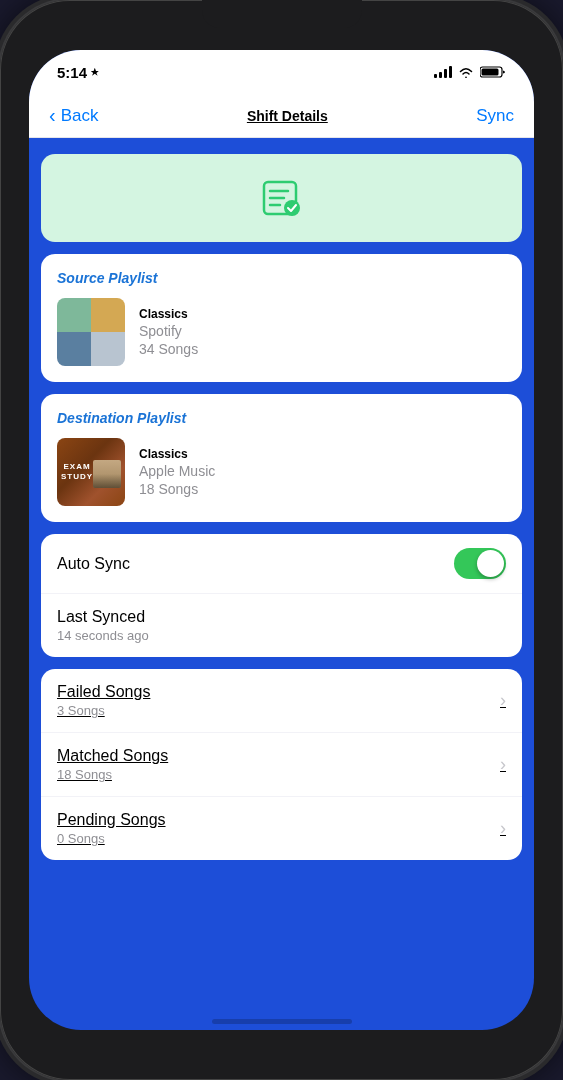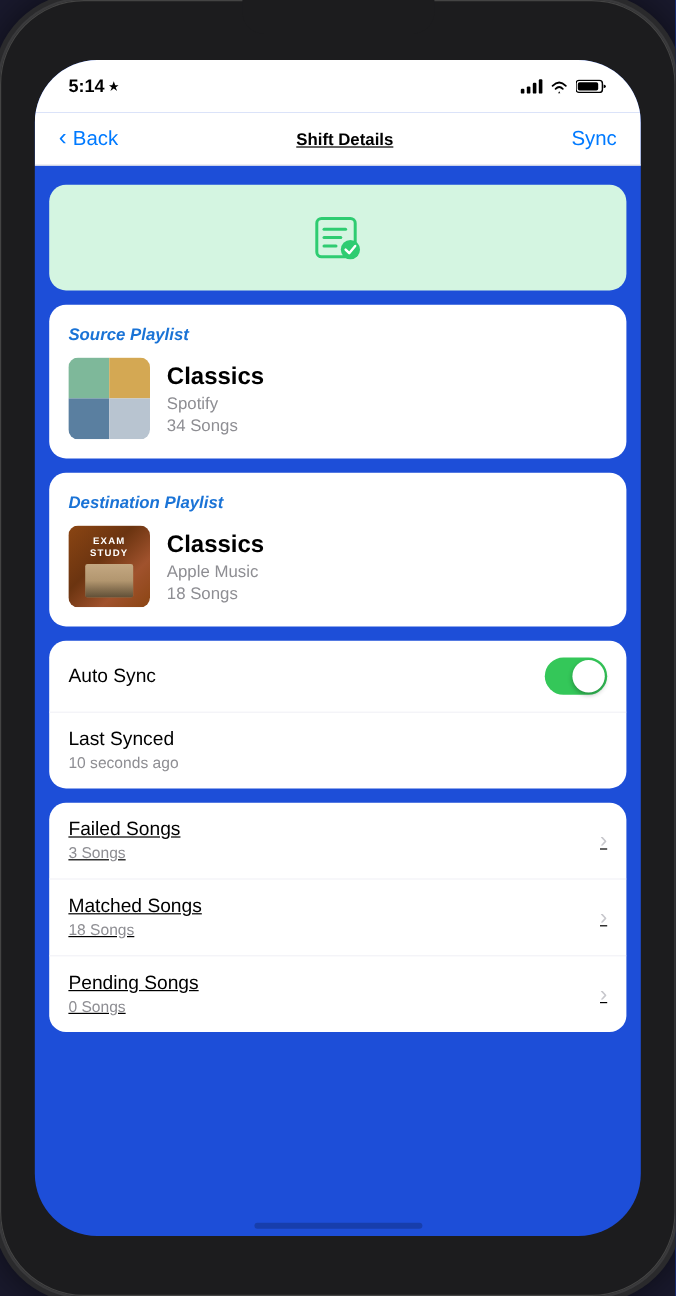--- a/index.html
+++ b/index.html
@@ -237,28 +237,28 @@
     .thumb-cell-2 { background: #d4a853; }
     .thumb-cell-3 { background: #5a7fa0; }
     .thumb-cell-4 { background: #b8c4d0; }
 
     
     .thumb-book {
       width: 100%;
       height: 100%;
       background: linear-gradient(135deg, #8b4513 0%, #6b3410 40%, #a0522d 70%, #8b4513 100%);
       display: flex;
-      flex-direction: column;
+      flex-direction: row;
       align-items: center;
       justify-content: center;
       padding: 4px;
     }
 
     .playlist-info h3 {
-      font-size: 20px;
+      font-size: 12px;
       font-weight: 600;
       color: #000;
     }
 
     .playlist-info p {
       font-size: 14px;
       color: #8e8e93;
       margin-top: 2px;
     }
 
@@ -480,21 +480,21 @@
       <div class="settings-card">
         <div class="settings-row">
           <div class="settings-row-label">Auto Sync</div>
           <div class="toggle">
             <div class="toggle-knob"></div>
           </div>
         </div>
         <div class="settings-row">
           <div>
             <div class="settings-row-label">Last Synced</div>
-            <div class="settings-row-sub">10 seconds ago</div>
+            <div class="settings-row-sub">14 seconds ago</div>
           </div>
         </div>
       </div>
 
       <div class="list-card">
         <div class="list-item">
           <div class="list-item-info">
             <h3>Failed Songs</h3>
             <p>3 Songs</p>
           </div>

